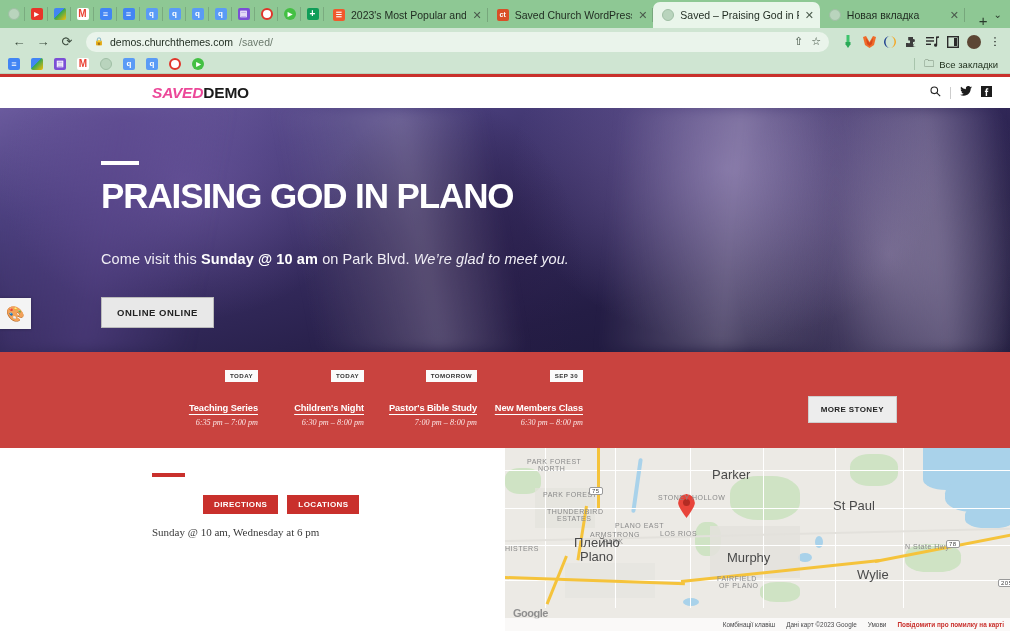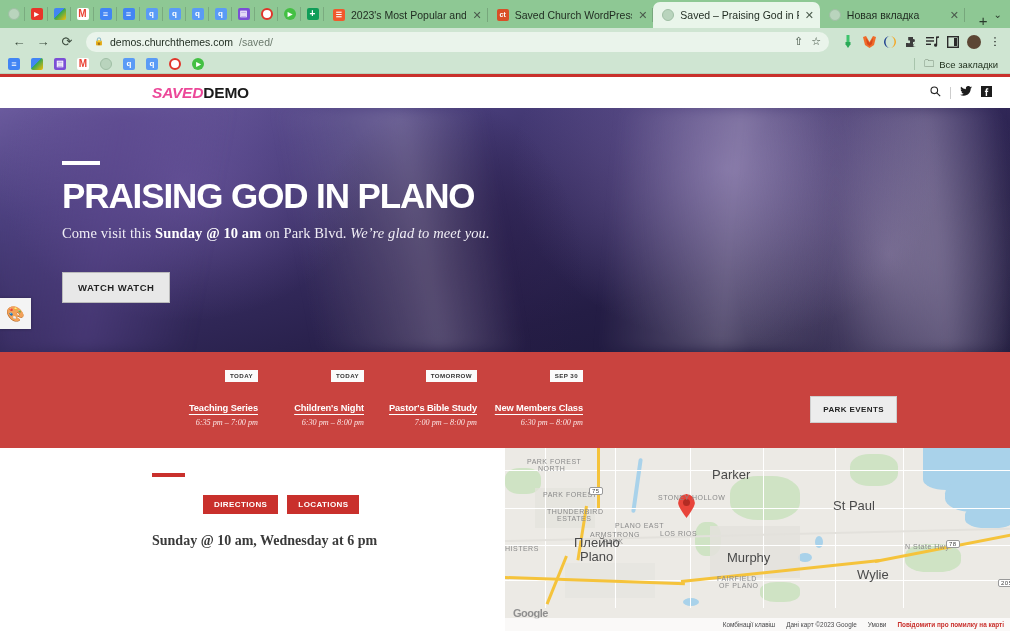--- a/index.html
+++ b/index.html
@@ -150,29 +150,29 @@
   }
   .hero:before {
     content:""; position:absolute; inset:0;
     background:
       linear-gradient(100deg, transparent 0%, rgba(90,70,140,0.5) 12%, transparent 22%),
       linear-gradient(80deg, transparent 30%, rgba(210,200,225,0.28) 42%, transparent 50%),
       linear-gradient(95deg, transparent 60%, rgba(225,215,235,0.3) 72%, transparent 82%),
       linear-gradient(85deg, transparent 82%, rgba(200,188,220,0.3) 92%, transparent 99%);
     filter: blur(7px);
   }
-  .hero-inner { position:relative; padding-left:62px; padding-top:53px; }
+  .hero-inner { position:relative; padding-left:101px; padding-top:53px; }
   .hero-rule { width:38px; height:4px; background:#fff; margin-bottom:13px; }
   .hero-title {
     font-family:"Liberation Sans", sans-serif;
     font-size:35px; font-weight:800; color:#fff; letter-spacing:-1.1px; line-height:1;
   }
   .hero-sub {
-    font-family:Liberation Serif, serif;
-    font-size:14.5px; color:#f0eef5; margin-top:12px; letter-spacing:0.1px;
+    font-family:Liberation Sans, sans-serif;
+    font-size:14.5px; color:#f0eef5; margin-top:38px; letter-spacing:0.1px;
   }
   .hero-sub b { font-weight:700; color:#fff; }
   .hero-sub i { font-style:italic; }
   .hero-btns { display:flex; gap:11px; margin-top:30px; }
   .btn-primary {
     background:#c9302c; color:#fff; font-size:9.5px; font-weight:700;
     letter-spacing:0.5px; padding:9px 15px; border:none;
   }
   .btn-secondary {
     background:#e8e8e8; color:#232323; font-size:9.5px; font-weight:700;
@@ -220,23 +220,22 @@
   .loc-addr {
     font-size:13.5px; font-weight:800; color:#1c1c1c; line-height:1.22; letter-spacing:-0.2px;
   }
   .loc-btns { display:flex; gap:9px; margin-left:51px; margin-top:8px; }
   .loc-btn {
     background:#c9302c; color:#fff; font-size:8px; font-weight:700;
     letter-spacing:0.4px; padding:7px 11px; border:none; height:19px;
     display:flex; align-items:center;
   }
   .loc-times {
-    margin-top:19px; font-size:14px; color:#3a3a3a;
+    margin-top:12px; font-size:11px; color:#3a3a3a;
     font-family:"Liberation Serif", serif;
-    font-weight:bold;
   }
   .loc-contact { margin-top:20px; display:flex; gap:17px; }
   .loc-link {
     font-size:9.3px; font-weight:700; color:#1c1c1c;
     text-decoration:underline; text-decoration-color:#c9302c;
     text-underline-offset:3px; text-decoration-thickness:1.5px;
   }
 
   
   .map {
@@ -478,21 +477,21 @@
       </div>
     </div>
 
     <section class="hero">
       <div class="palette-tab">🎨</div>
       <div class="hero-inner">
         <div class="hero-rule"></div>
         <h1 class="hero-title">PRAISING GOD IN PLANO</h1>
         <p class="hero-sub"><span>Come visit this </span><b>Sunday @ 10 am</b><span> on Park Blvd. </span><i>We’re glad to meet you.</i></p>
         <div class="hero-btns">
-          <button class="btn-secondary">WATCH WATCH</button>
+          <button class="btn-secondary">ONLINE ONLINE</button>
         </div>
       </div>
     </section>
 
     <section class="events">
       <div class="ev-list">
         <div class="ev">
           <span class="ev-badge">TODAY</span>
           <div class="ev-title">Teaching Series</div>
           <div class="ev-time">6:35 pm – 7:00 pm</div>
@@ -506,21 +505,21 @@
           <span class="ev-badge">TOMORROW</span>
           <div class="ev-title">Pastor's Bible Study</div>
           <div class="ev-time">7:00 pm – 8:00 pm</div>
         </div>
         <div class="ev">
           <span class="ev-badge">SEP 30</span>
           <div class="ev-title">New Members Class</div>
           <div class="ev-time">6:30 pm – 8:00 pm</div>
         </div>
       </div>
-      <button class="more-events">PARK EVENTS</button>
+      <button class="more-events">MORE STONEY</button>
     </section>
 
     <section class="lowersec">
       <div class="loc-panel">
         <div class="loc-rule"></div>
         <div class="loc-flex">
           <div class="loc-btns">
             <button class="loc-btn">DIRECTIONS</button>
             <button class="loc-btn">LOCATIONS</button>
           </div>

